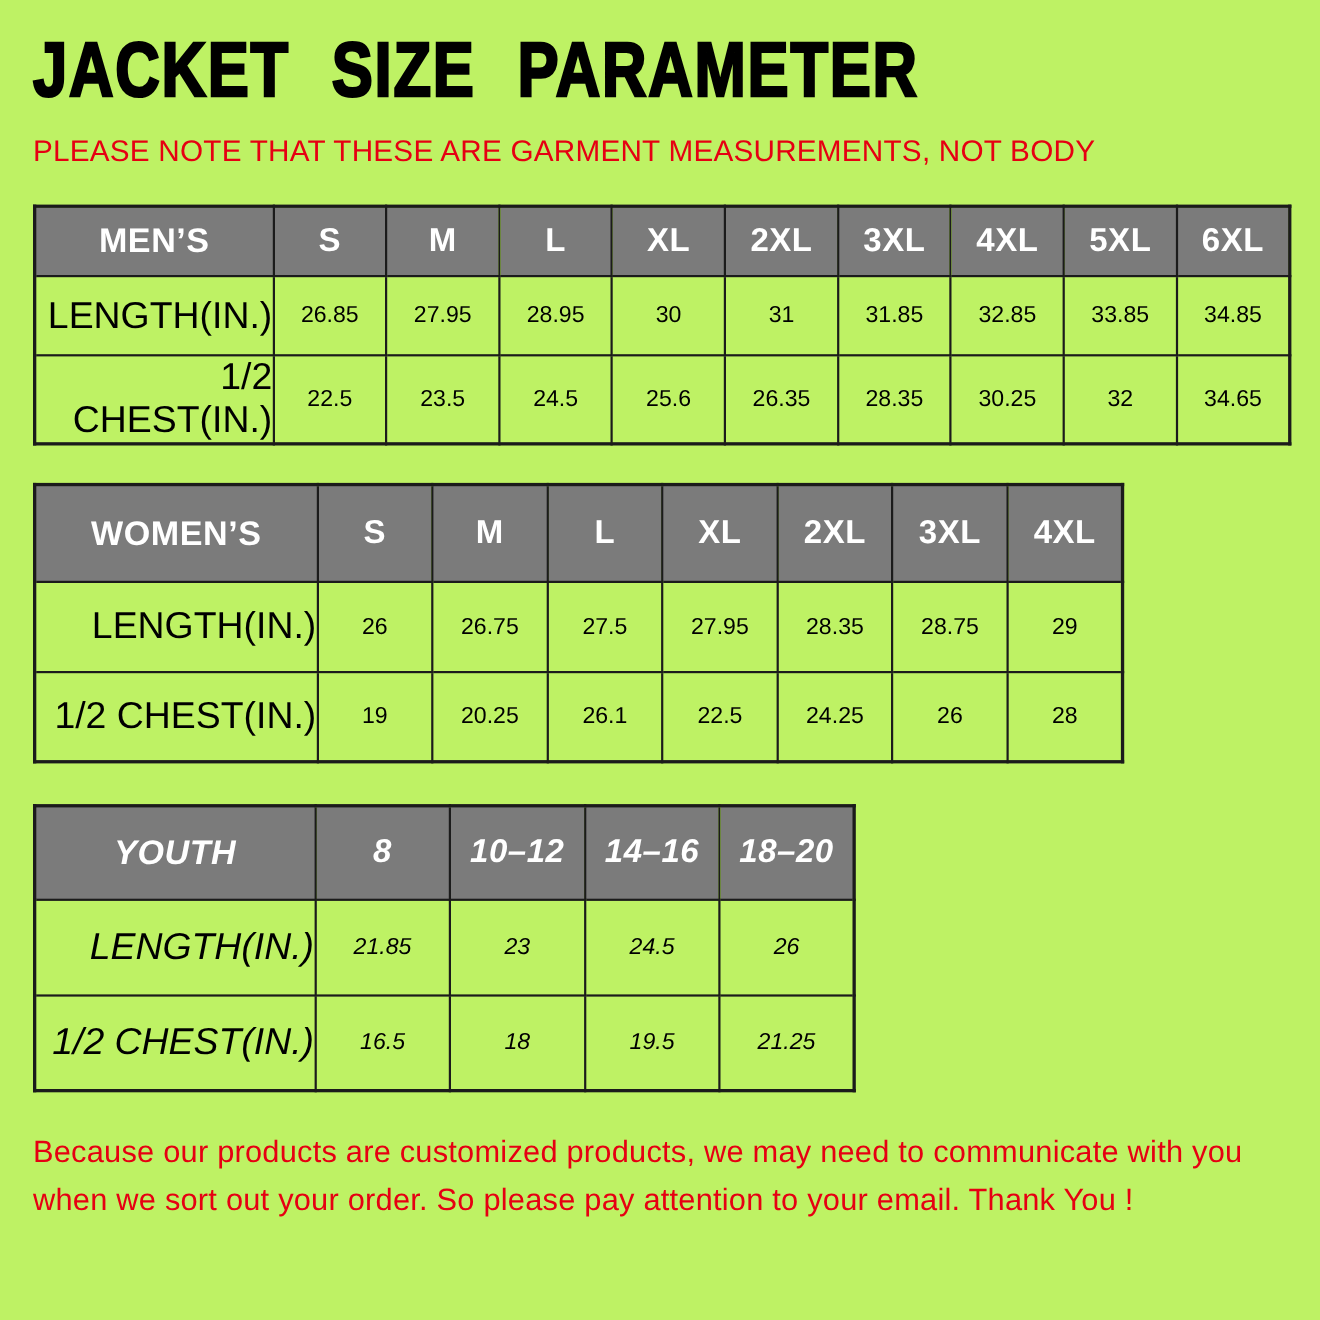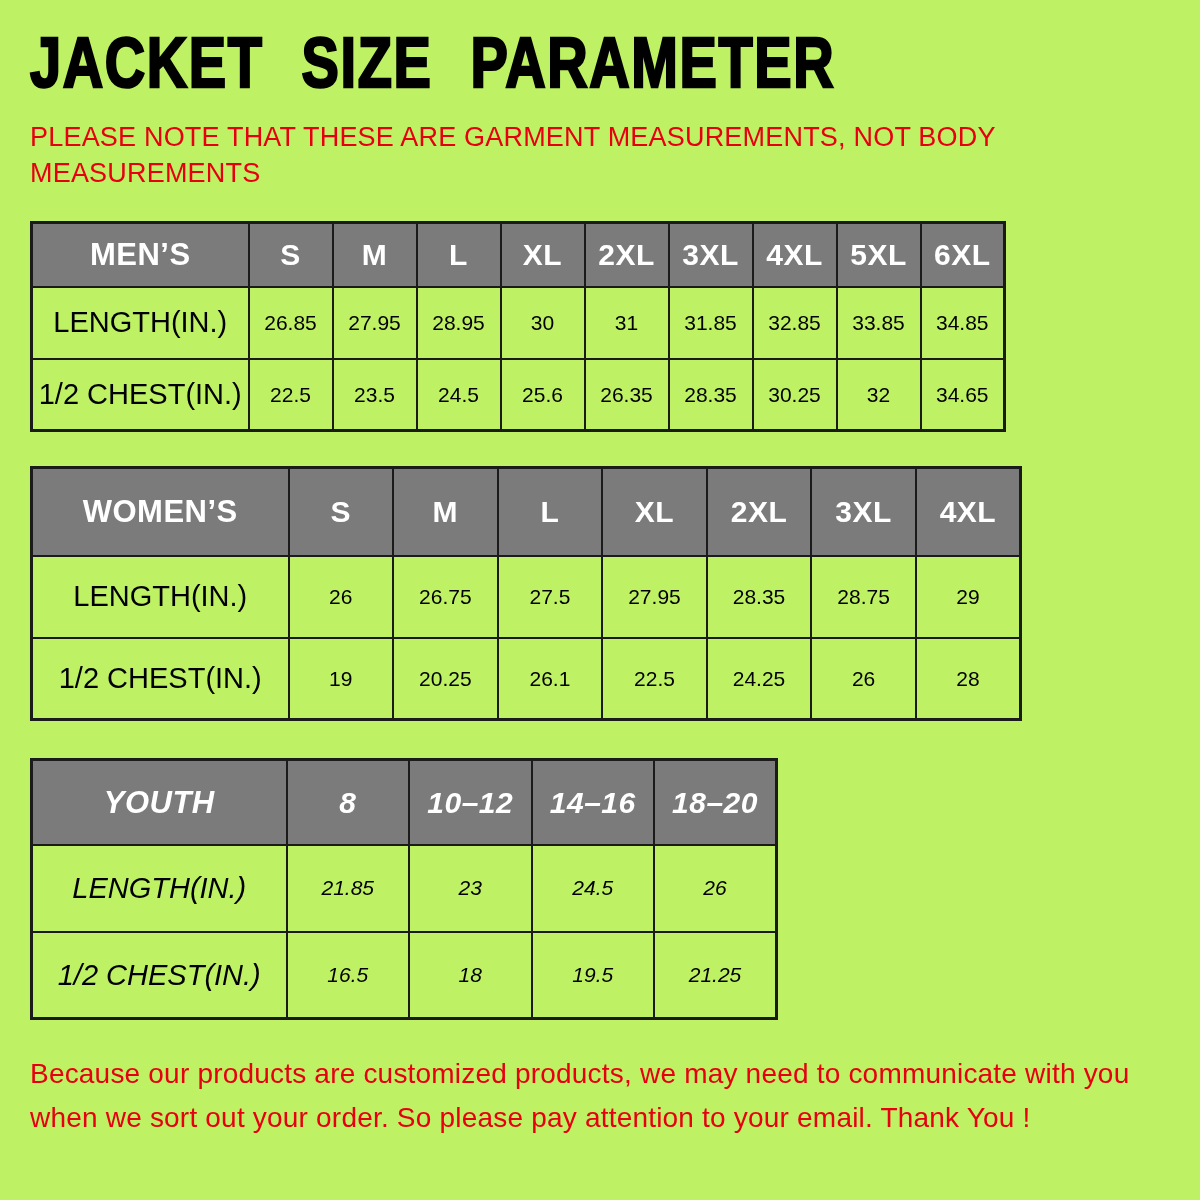--- a/index.html
+++ b/index.html
@@ -59,31 +59,32 @@
   }
   table.size-table th.header {
     background: #7b7b7b;
     color: #ffffff;
     font-weight: bold;
     font-size: 30px;
     letter-spacing: 0.5px;
   }
   table.size-table th.header.name { font-size: 31px; }
   table.size-table td.label {
-    font-size: 29px;
+    font-size: 34px;
     color: #000000;
     font-weight: normal;
+    text-align: right;
   }
   table.size-table td.value {
     font-size: 21px;
     color: #000000;
     margin-left: 44px;
   }
 
-  table.men   { width: 976px; margin-top: 30px; }
+  table.men   { width: 1144px; margin-top: 30px; }
   table.women { width: 992px; margin-top: 34px; }
   table.youth { width: 748px;  margin-top: 37px; font-style: italic; }
 
   .men   col.label-col { width: 217px; }
   .women col.label-col { width: 257px; }
   .youth col.label-col { width: 255px; }
 
   .men   thead tr { height: 64px; }
   .men   tbody tr { height: 72px; }
   .women thead tr { height: 88px; }
@@ -101,21 +102,20 @@
 </style>
 </head>
 <body>
 
 <div class="page">
 
   <h1 class="title">JACKET SIZE PARAMETER</h1>
 
   <p class="note" style="color: rgb(230, 0, 18);">
     <span>PLEASE NOTE THAT THESE ARE GARMENT MEASUREMENTS, NOT BODY</span><br>
-    <span>MEASUREMENTS</span>
   </p>
 
   <table class="size-table men">
       <colgroup>
         <col class="label-col">
         <col>
         <col>
         <col>
         <col>
         <col>

